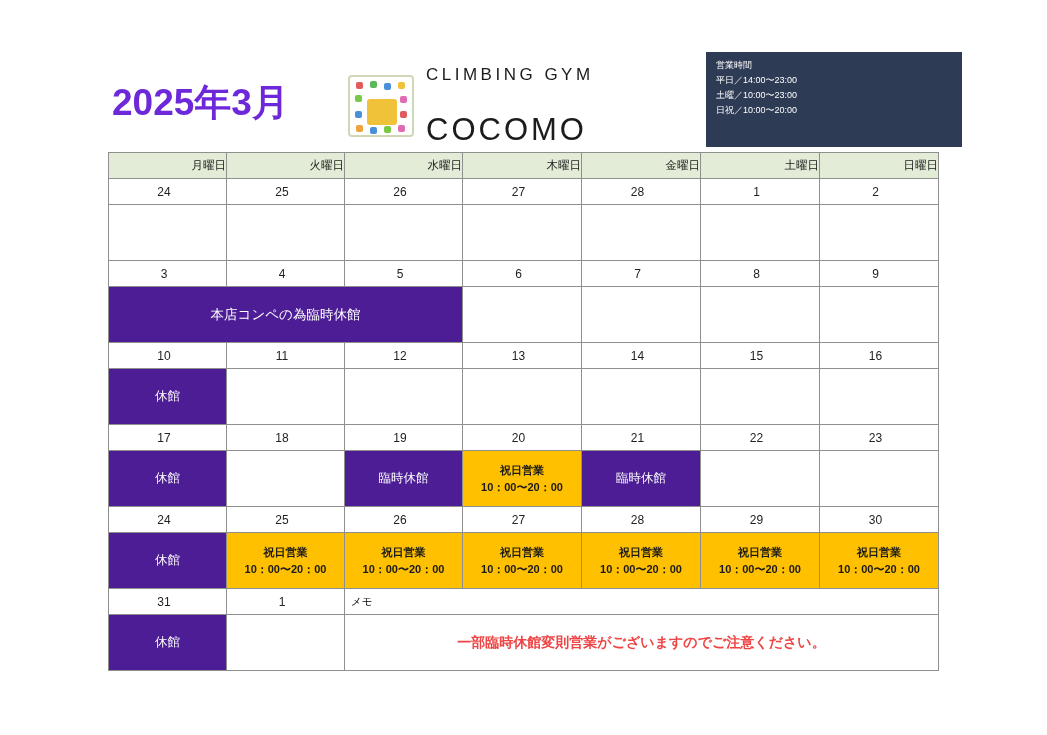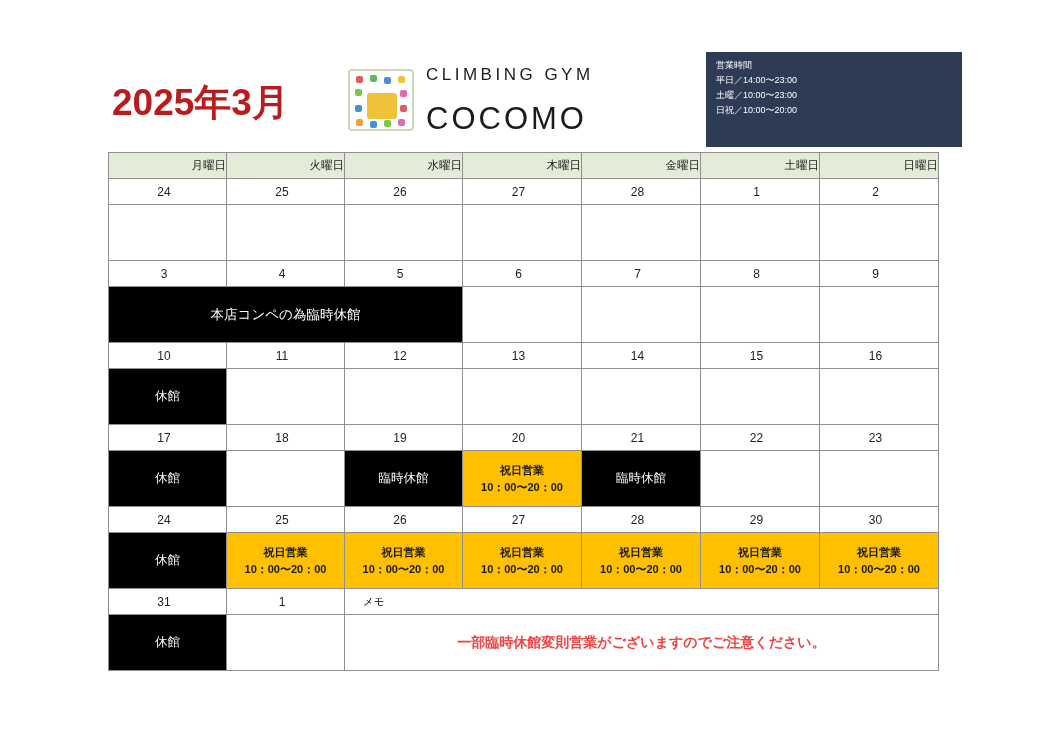--- a/index.html
+++ b/index.html
@@ -27,21 +27,21 @@
     top: 0;
     width: 1047px;
     height: 150px;
   }
   .month-title {
     position: absolute;
     left: 112px;
     top: 78px;
     font-size: 37px;
     font-weight: bold;
-    color: #b91c1c;
+    color: #6d28d9;
     letter-spacing: 0px;
     white-space: nowrap;
   }
   .logo-block {
     position: absolute;
     left: 348px;
     top: 66px;
     display: flex;
     align-items: center;
     gap: 12px;
@@ -72,21 +72,21 @@
   }
   .logo-text {
     display: flex;
     flex-direction: column;
     line-height: 1;
   }
   .logo-text .cg {
     font-size: 17px;
     letter-spacing: 3.5px;
     color: #1c1c1c;
-    margin-bottom: 7px;
+    margin-bottom: 18px;
     text-align: right;
   }
   .logo-text .cocomo {
     font-size: 31px;
     letter-spacing: 3px;
     color: #1c1c1c;
     font-weight: 500;
     margin-top: 13px;
   }
 
@@ -139,41 +139,41 @@
     margin-left: 12px;
   }
   td.eventcell {
     height: 56px;
     background: #ffffff;
     text-align: center;
     vertical-align: middle;
     font-size: 11.5px;
   }
   td.eventcell.blue {
-    background: #000000;
+    background: #4c1d95;
     color: #ffffff;
   }
   td.eventcell.orange {
     background: #ffc000;
     color: #1a1a1a;
     font-weight: bold;
     line-height: 17px;
     font-size: 11px;
   }
   td.eventcell.blue .etext {
     font-size: 12.5px;
   }
   td.eventcell.blue .etext.big {
     font-size: 13.5px;
   }
   td.memo-label {
     height: 26px;
     font-size: 10.5px;
     text-align: left;
-    padding-left: 18px;
+    padding-left: 6px;
     background: #ffffff;
     vertical-align: middle;
   }
   td.memo-body {
     height: 56px;
     background: #ffffff;
     text-align: center;
     vertical-align: middle;
     color: #ef4444;
     font-weight: bold;

